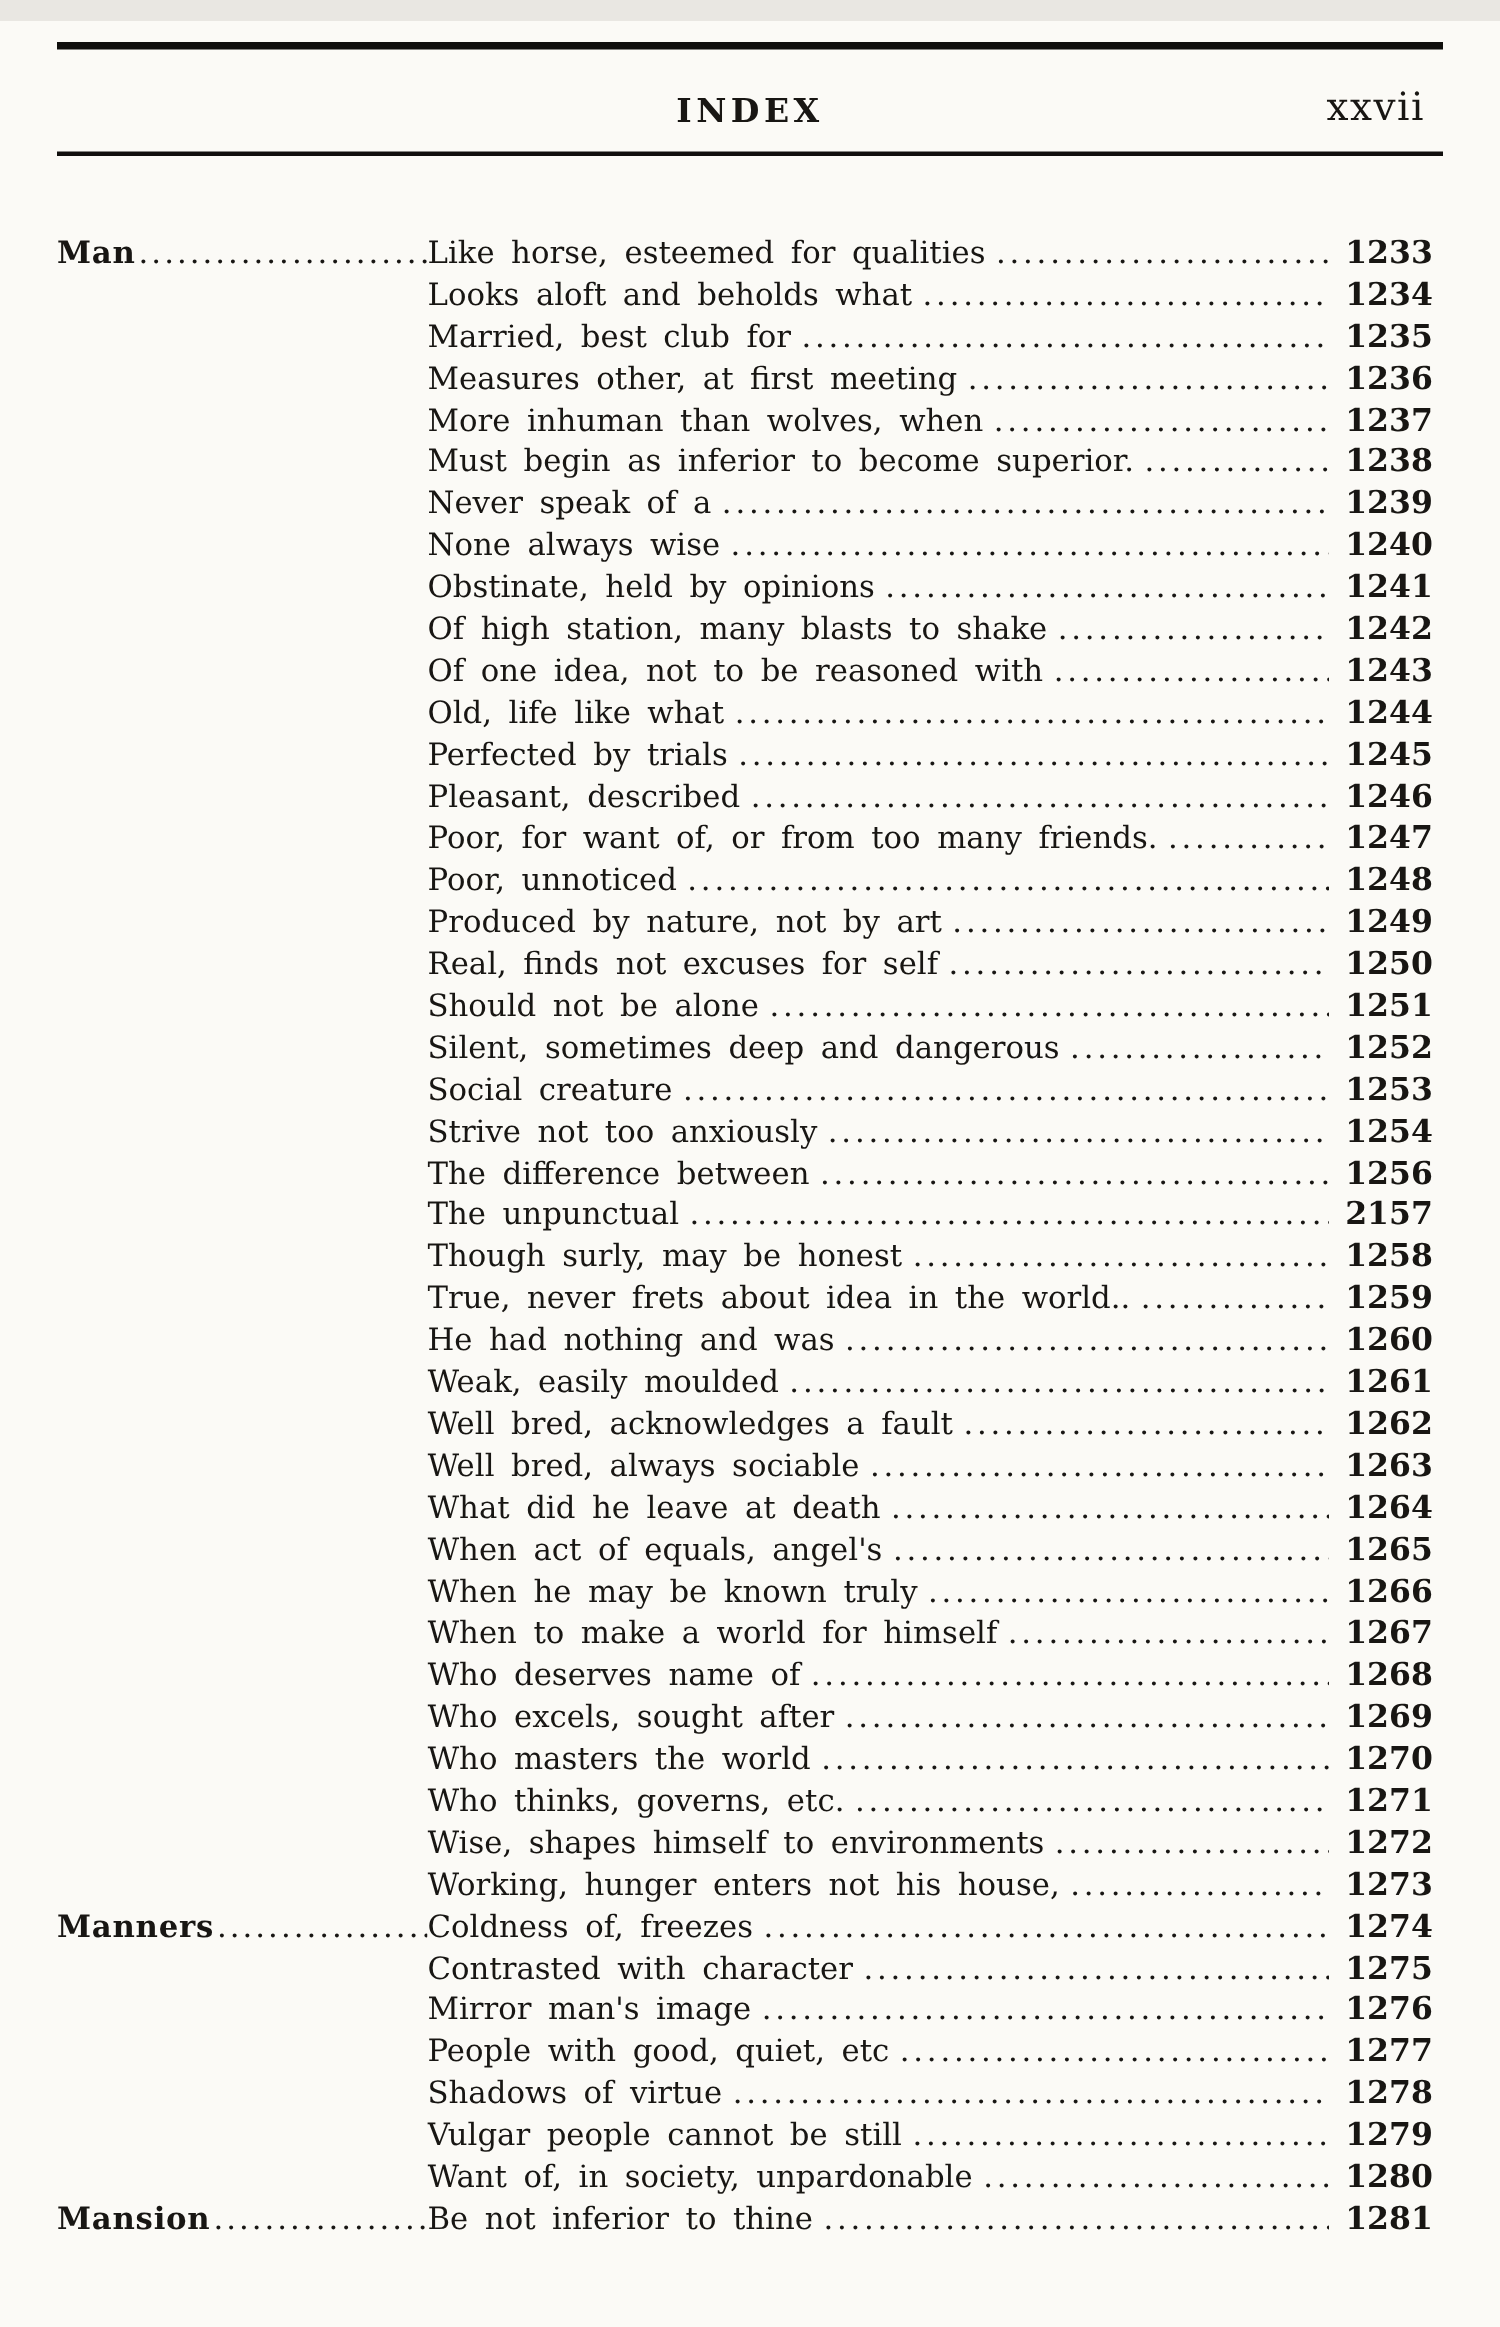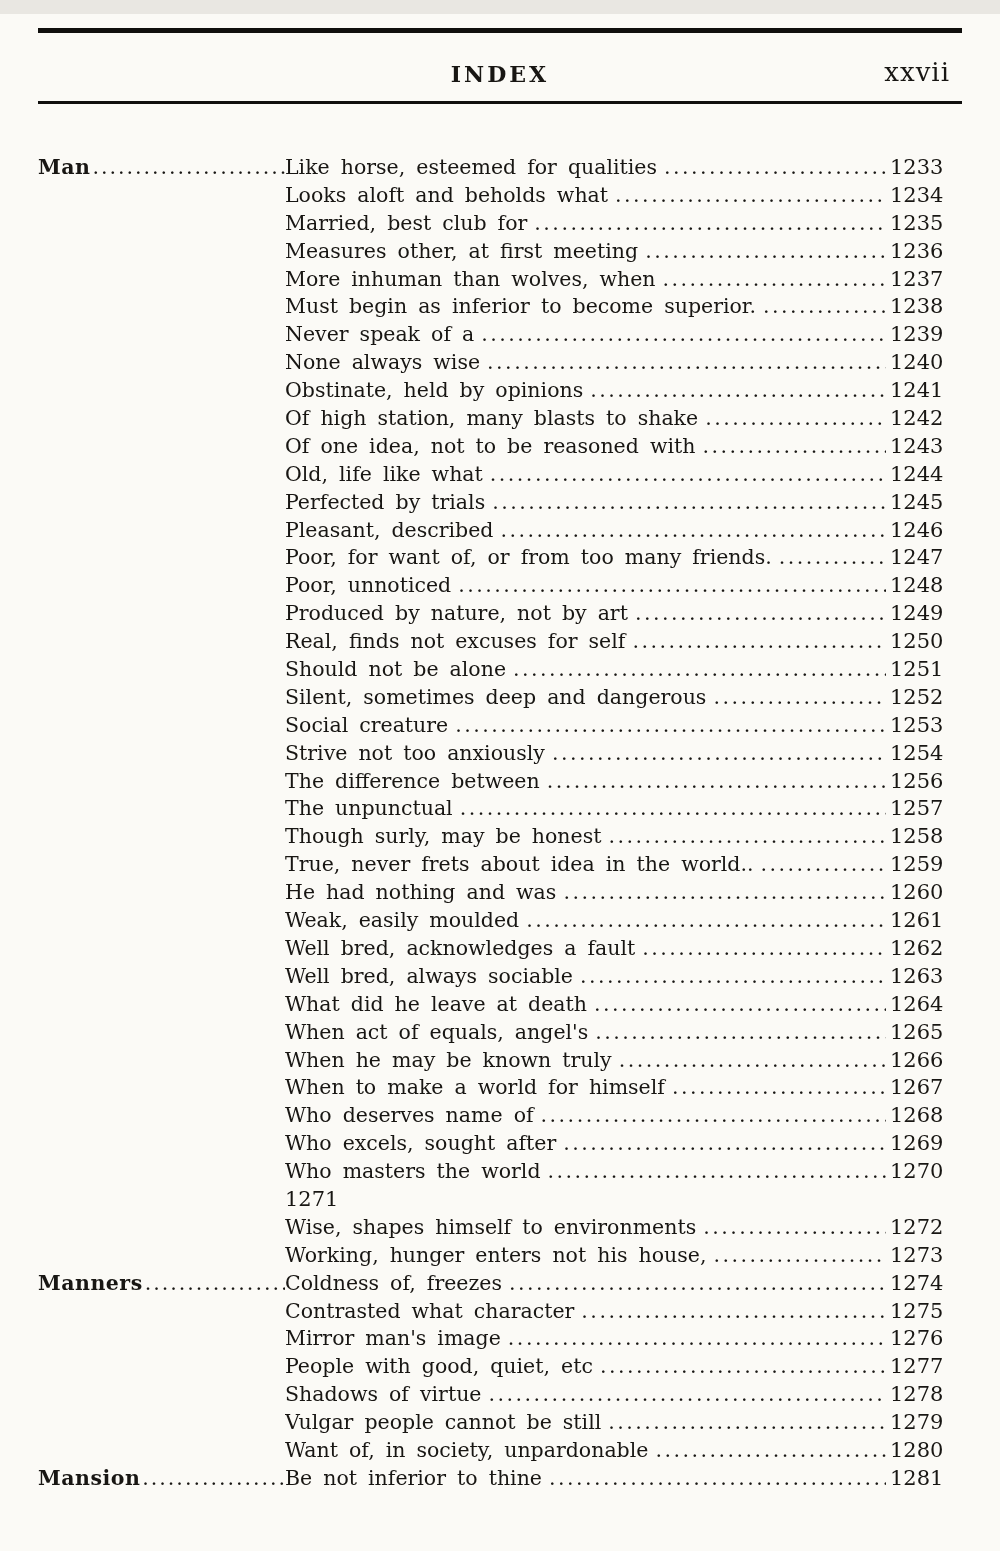--- a/index.html
+++ b/index.html
@@ -96,22 +96,23 @@
     margin-right: 4px;
     min-width: 0;
   }
   .leader::after {
     content: "......................................................................";
     letter-spacing: 2.5px;
   }
   .page-cell {
     flex: 0 0 72px;
     width: 72px;
-    text-align: left;
+    text-align: center;
     font-size: 21px;
+    font-weight: bold;
   }
 </style>
 </head>
 <body>
 
 <div class="page">
 
   <div class="top-rule"></div>
 
   <div class="header">
@@ -308,21 +309,21 @@
           <span class="leader"></span>
         </span>
         <span class="page-cell">1256</span>
       </div>
       <div class="row">
         <span class="term-cell"></span>
         <span class="item-cell">
           <span class="item-text">The unpunctual</span>
           <span class="leader"></span>
         </span>
-        <span class="page-cell">1257</span>
+        <span class="page-cell">2157</span>
       </div>
       <div class="row">
         <span class="term-cell"></span>
         <span class="item-cell">
           <span class="item-text">Though surly, may be honest</span>
           <span class="leader"></span>
         </span>
         <span class="page-cell">1258</span>
       </div>
       <div class="row">
@@ -416,20 +417,24 @@
       <div class="row">
         <span class="term-cell"></span>
         <span class="item-cell">
           <span class="item-text">Who masters the world</span>
           <span class="leader"></span>
         </span>
         <span class="page-cell">1270</span>
       </div>
       <div class="row">
         <span class="term-cell"></span>
+        <span class="item-cell">
+          <span class="item-text">Who thinks, governs, etc.</span>
+          <span class="leader"></span>
+        </span>
         <span class="page-cell">1271</span>
       </div>
       <div class="row">
         <span class="term-cell"></span>
         <span class="item-cell">
           <span class="item-text">Wise, shapes himself to environments</span>
           <span class="leader"></span>
         </span>
         <span class="page-cell">1272</span>
       </div>
@@ -448,21 +453,21 @@
         </span>
         <span class="item-cell">
           <span class="item-text">Coldness of, freezes</span>
           <span class="leader"></span>
         </span>
         <span class="page-cell">1274</span>
       </div>
       <div class="row">
         <span class="term-cell"></span>
         <span class="item-cell">
-          <span class="item-text">Contrasted what character</span>
+          <span class="item-text">Contrasted with character</span>
           <span class="leader"></span>
         </span>
         <span class="page-cell">1275</span>
       </div>
       <div class="row">
         <span class="term-cell"></span>
         <span class="item-cell">
           <span class="item-text">Mirror man's image</span>
           <span class="leader"></span>
         </span>

